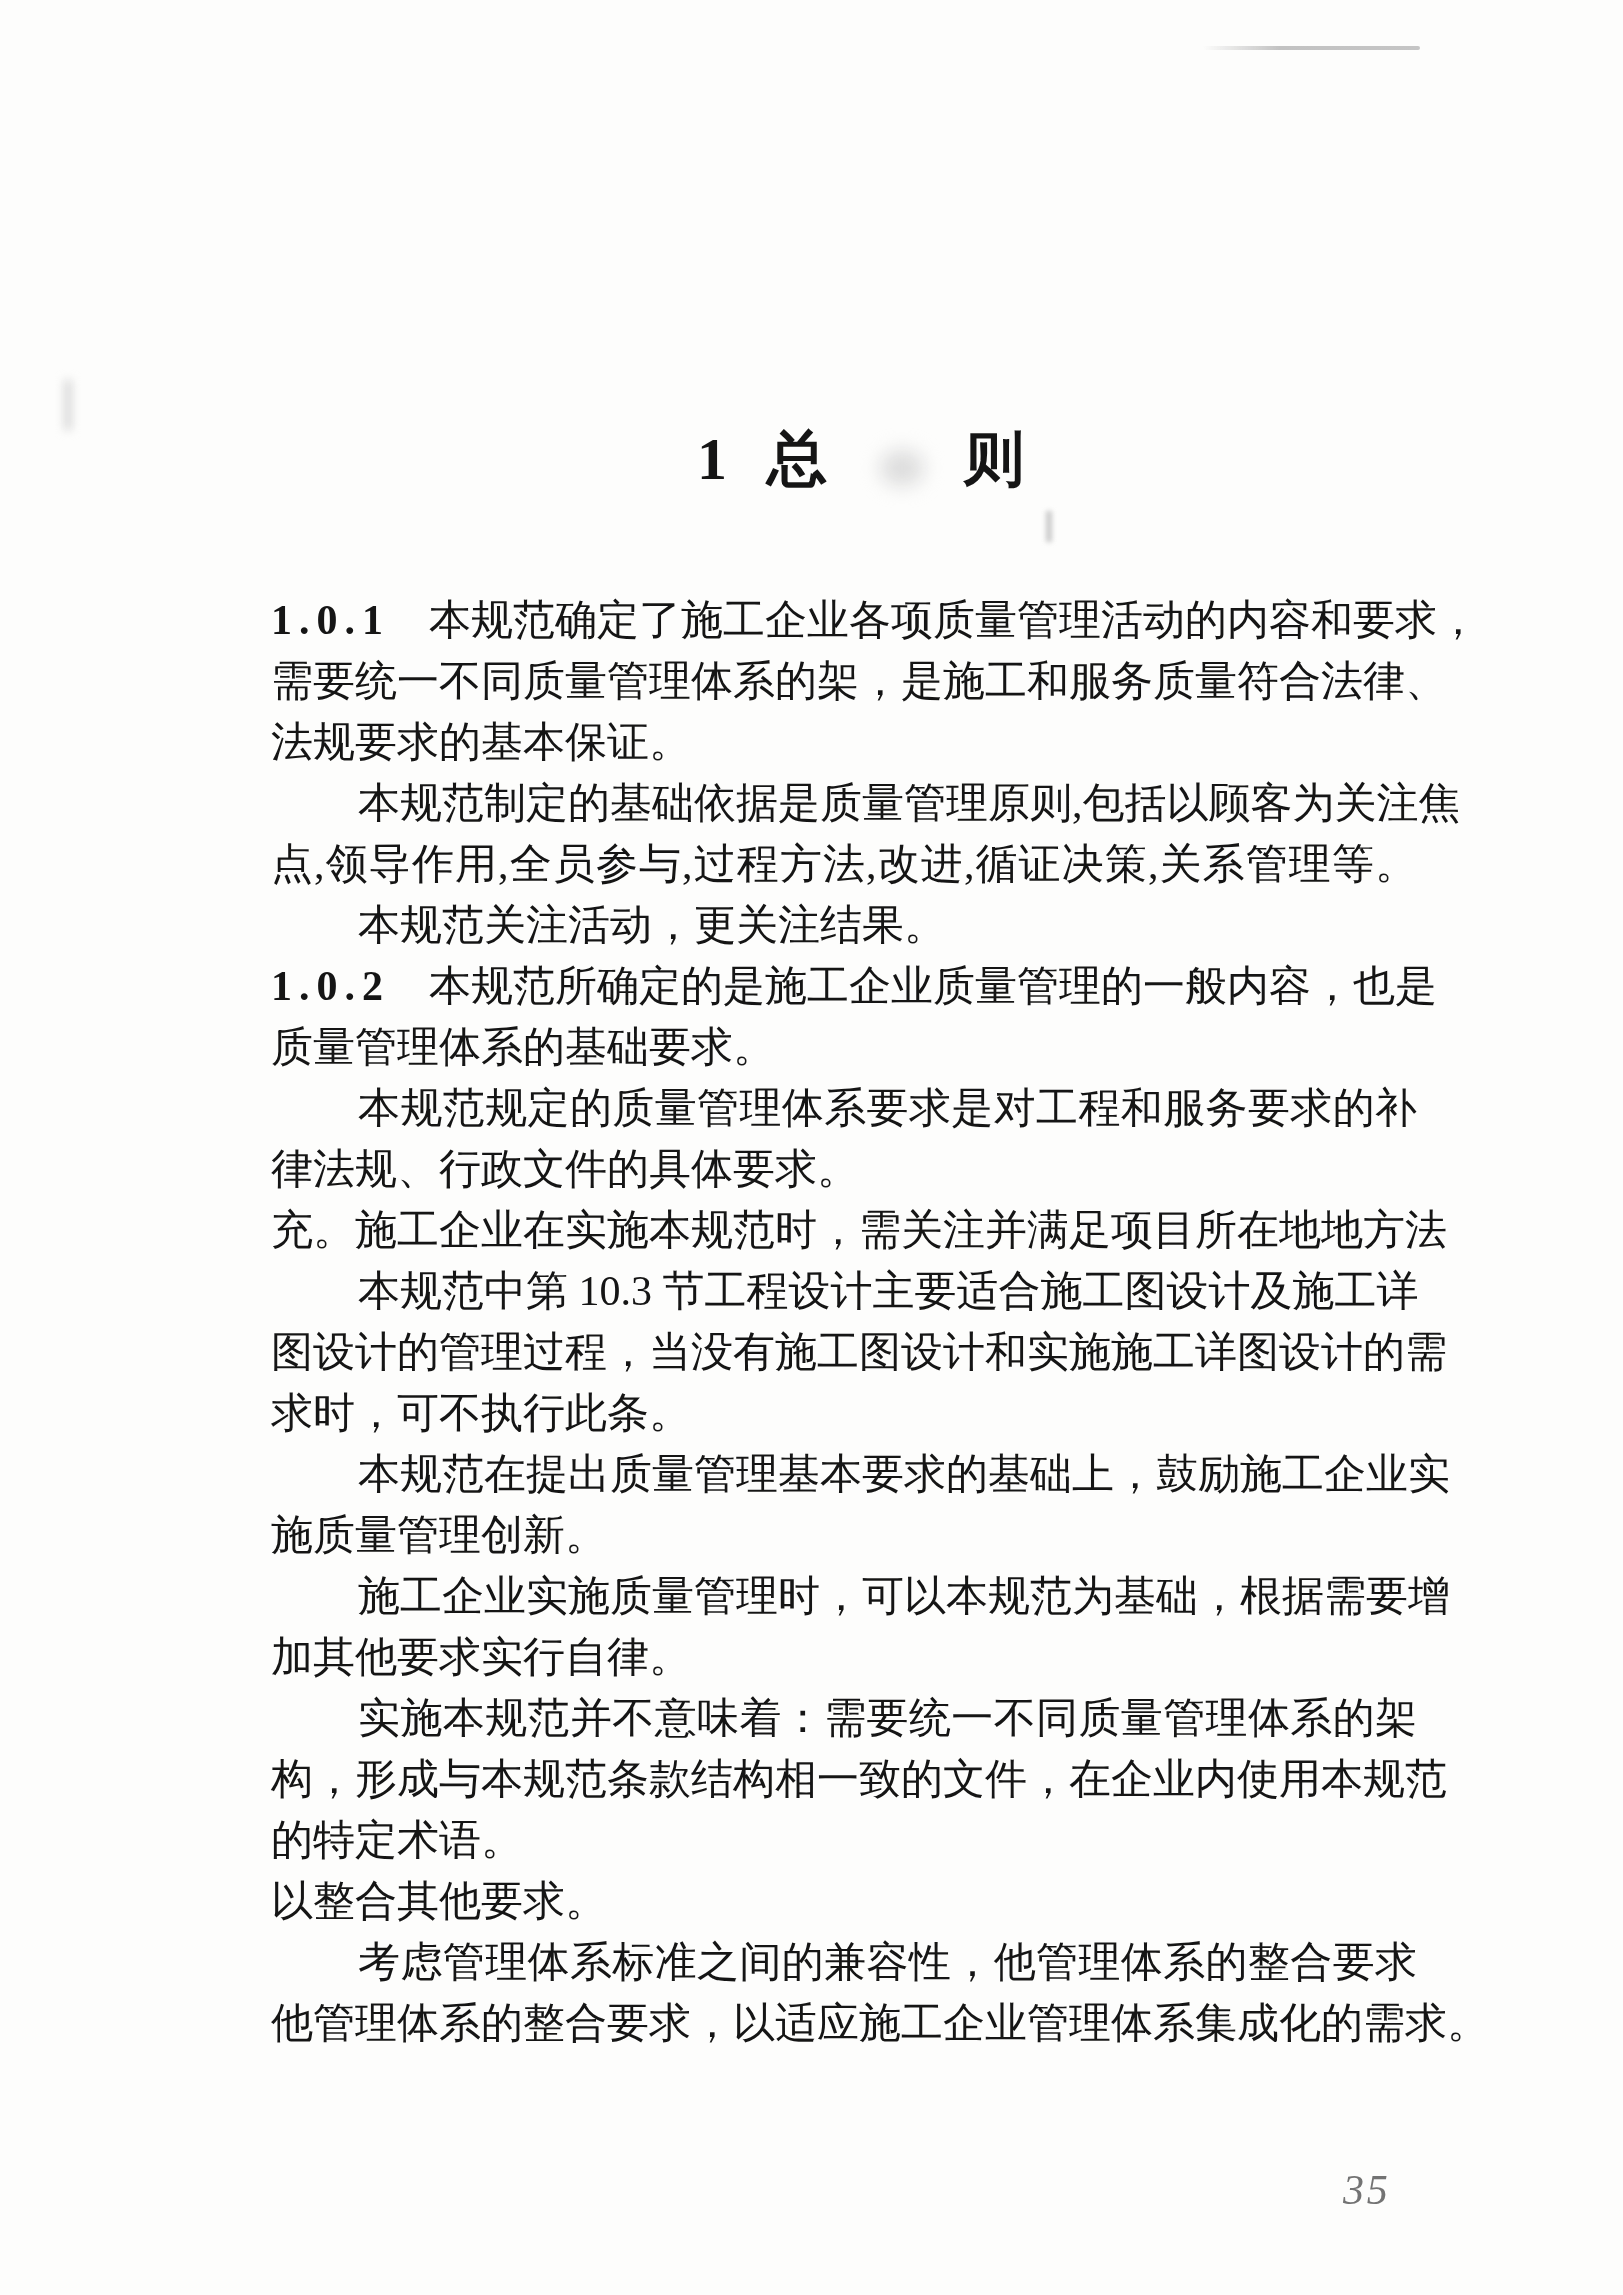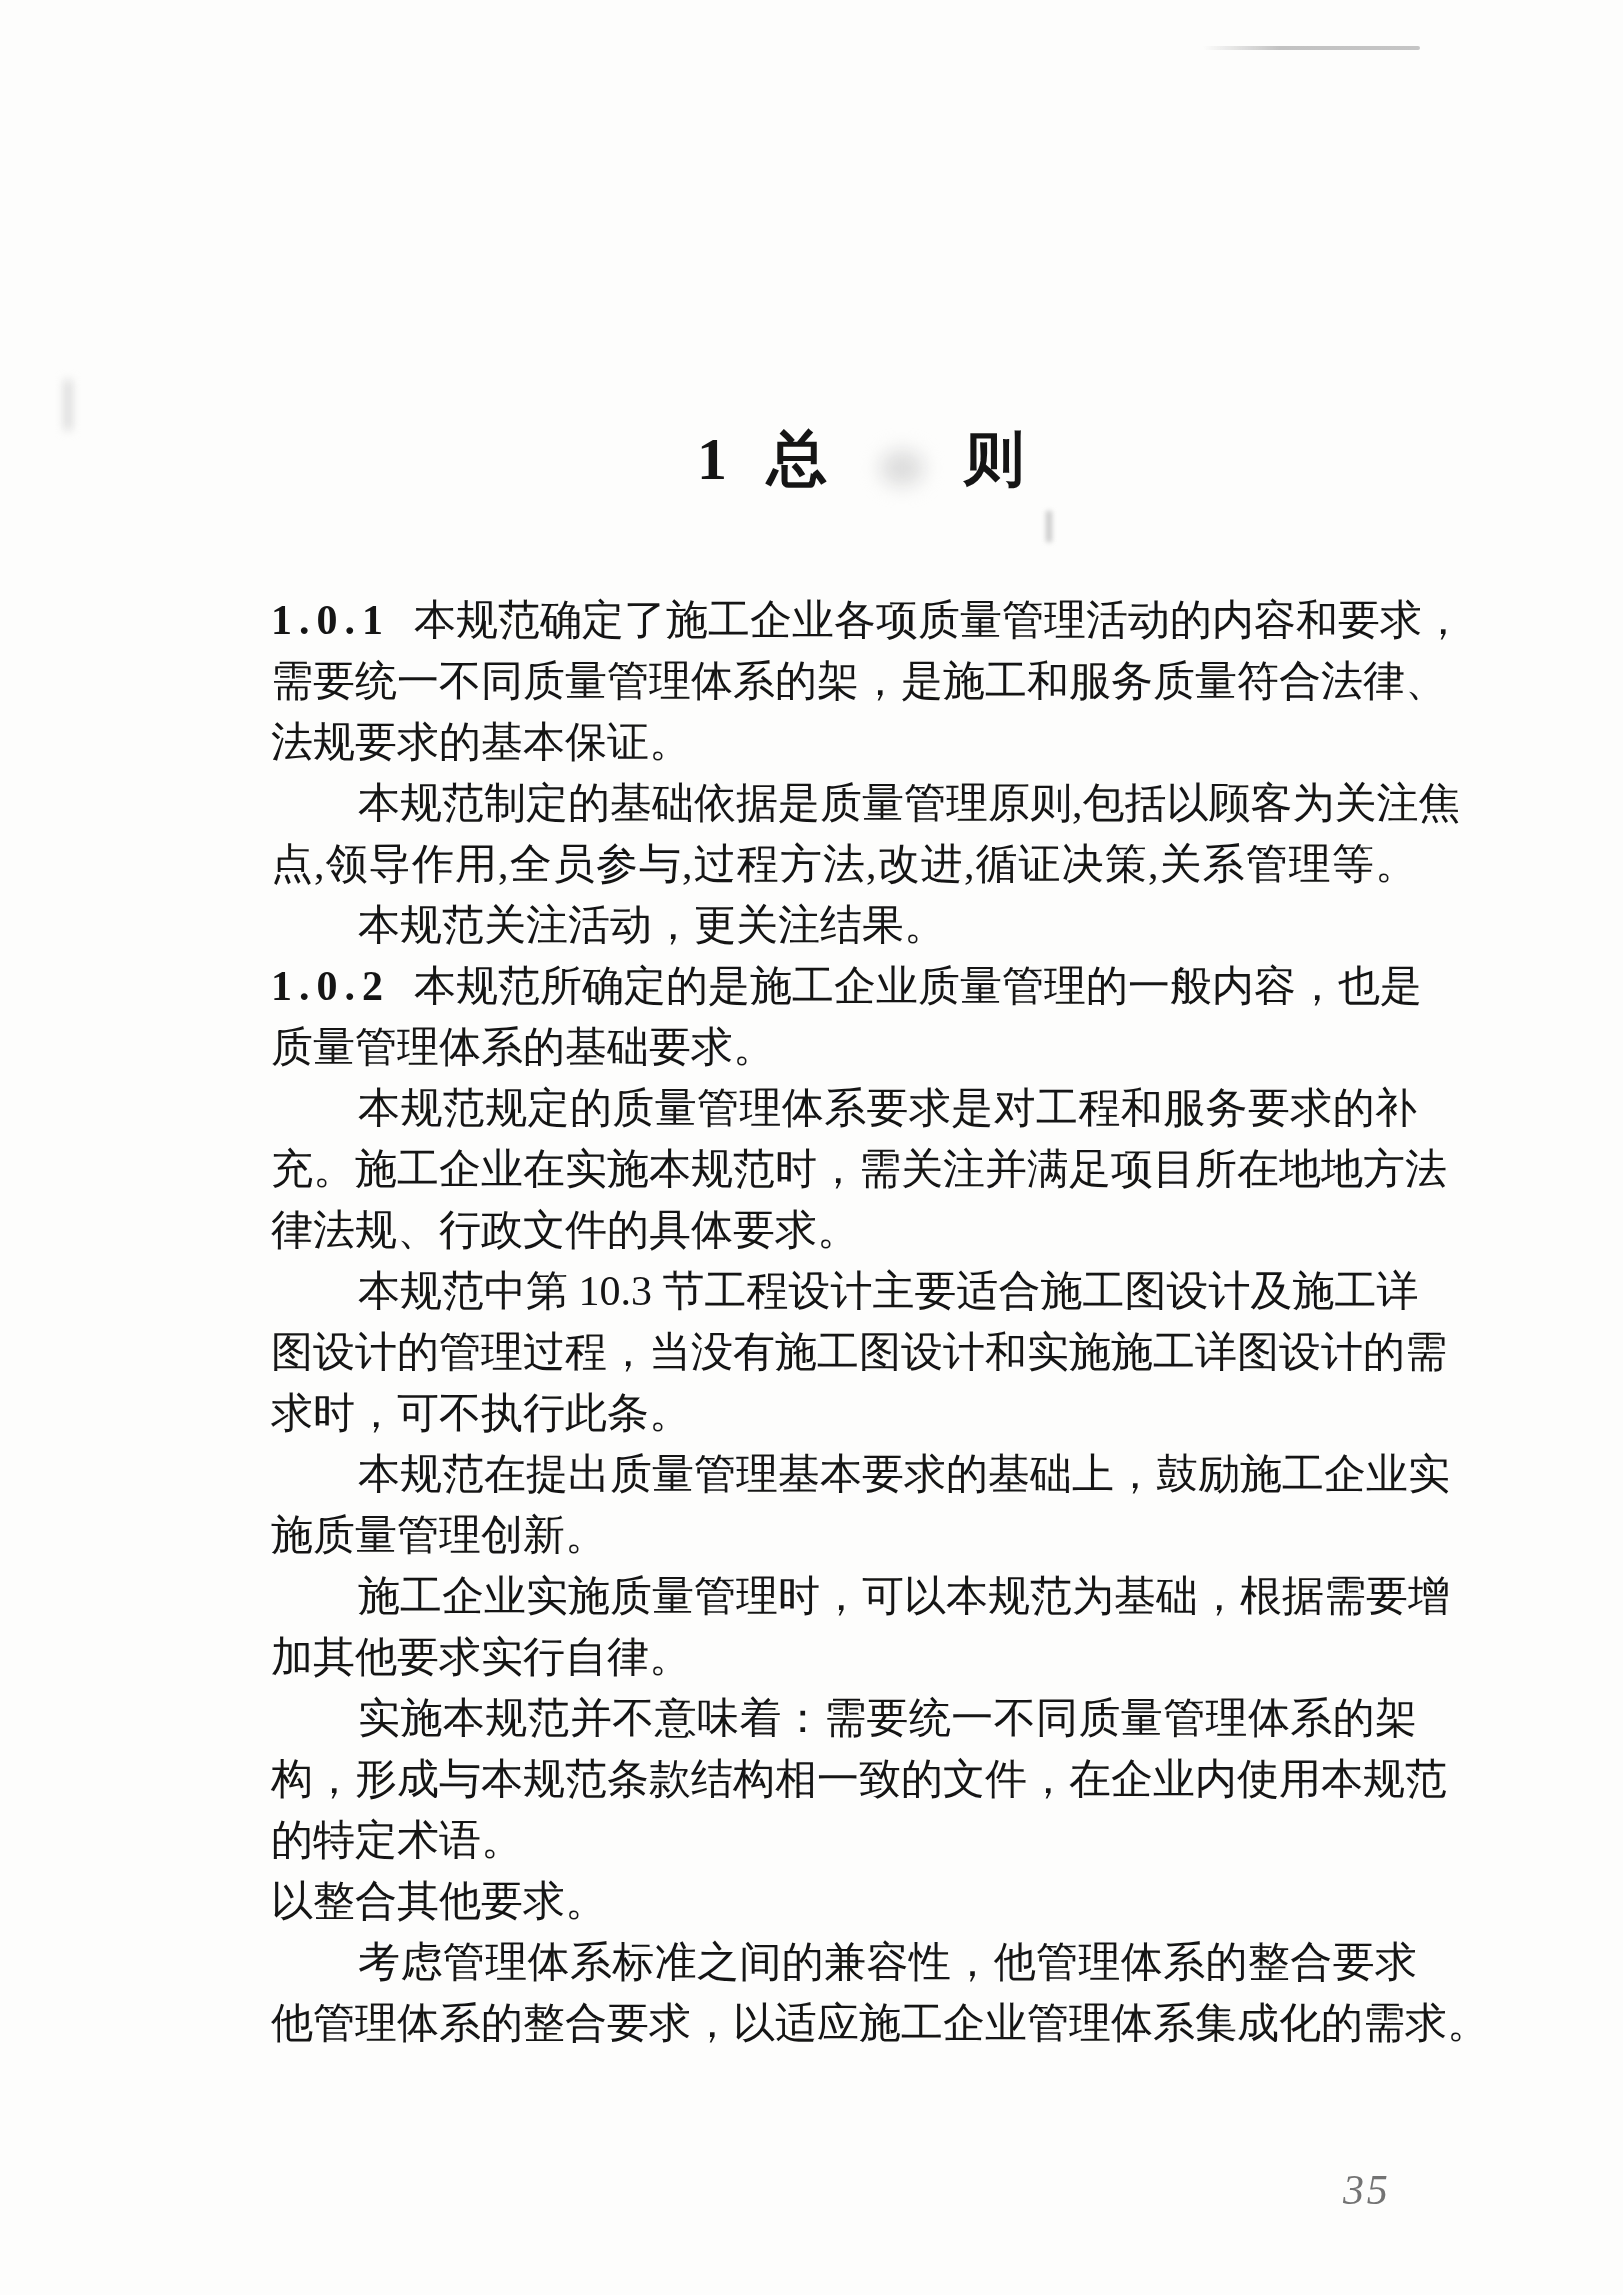--- a/index.html
+++ b/index.html
@@ -90,21 +90,21 @@
   }
   .line.end {
     text-align-last: left;
   }
   .line.ind {
     padding-left: 87px;
   }
   .num {
     font-weight: bold;
     letter-spacing: 7px;
-    margin-right: 24px;
+    margin-right: 39px;
   }
 
   
   .page-number {
     position: absolute;
     top: 2166px;
     left: 1343px;
     font-size: 42px;
     font-style: italic;
     color: #737373;
@@ -130,22 +130,22 @@
   <div class="content">
     <div class="line"><span class="num">1.0.1</span><span>本规范确定了施工企业各项质量管理活动的内容和要求，</span></div>
     <div class="line">需要统一不同质量管理体系的架，是施工和服务质量符合法律、</div>
     <div class="line end">法规要求的基本保证。</div>
     <div class="line ind">本规范制定的基础依据是质量管理原则,包括以顾客为关注焦</div>
     <div class="line">点,领导作用,全员参与,过程方法,改进,循证决策,关系管理等。</div>
     <div class="line ind end">本规范关注活动，更关注结果。</div>
     <div class="line"><span class="num">1.0.2</span><span>本规范所确定的是施工企业质量管理的一般内容，也是</span></div>
     <div class="line end">质量管理体系的基础要求。</div>
     <div class="line ind">本规范规定的质量管理体系要求是对工程和服务要求的补</div>
+    <div class="line end">律法规、行政文件的具体要求。</div>
     <div class="line">充。施工企业在实施本规范时，需关注并满足项目所在地地方法</div>
-    <div class="line end">律法规、行政文件的具体要求。</div>
     <div class="line ind">本规范中第 10.3 节工程设计主要适合施工图设计及施工详</div>
     <div class="line">图设计的管理过程，当没有施工图设计和实施施工详图设计的需</div>
     <div class="line end">求时，可不执行此条。</div>
     <div class="line ind">本规范在提出质量管理基本要求的基础上，鼓励施工企业实</div>
     <div class="line end">施质量管理创新。</div>
     <div class="line ind">施工企业实施质量管理时，可以本规范为基础，根据需要增</div>
     <div class="line end">加其他要求实行自律。</div>
     <div class="line ind">实施本规范并不意味着：需要统一不同质量管理体系的架</div>
     <div class="line">构，形成与本规范条款结构相一致的文件，在企业内使用本规范</div>
     <div class="line end">的特定术语。</div>

